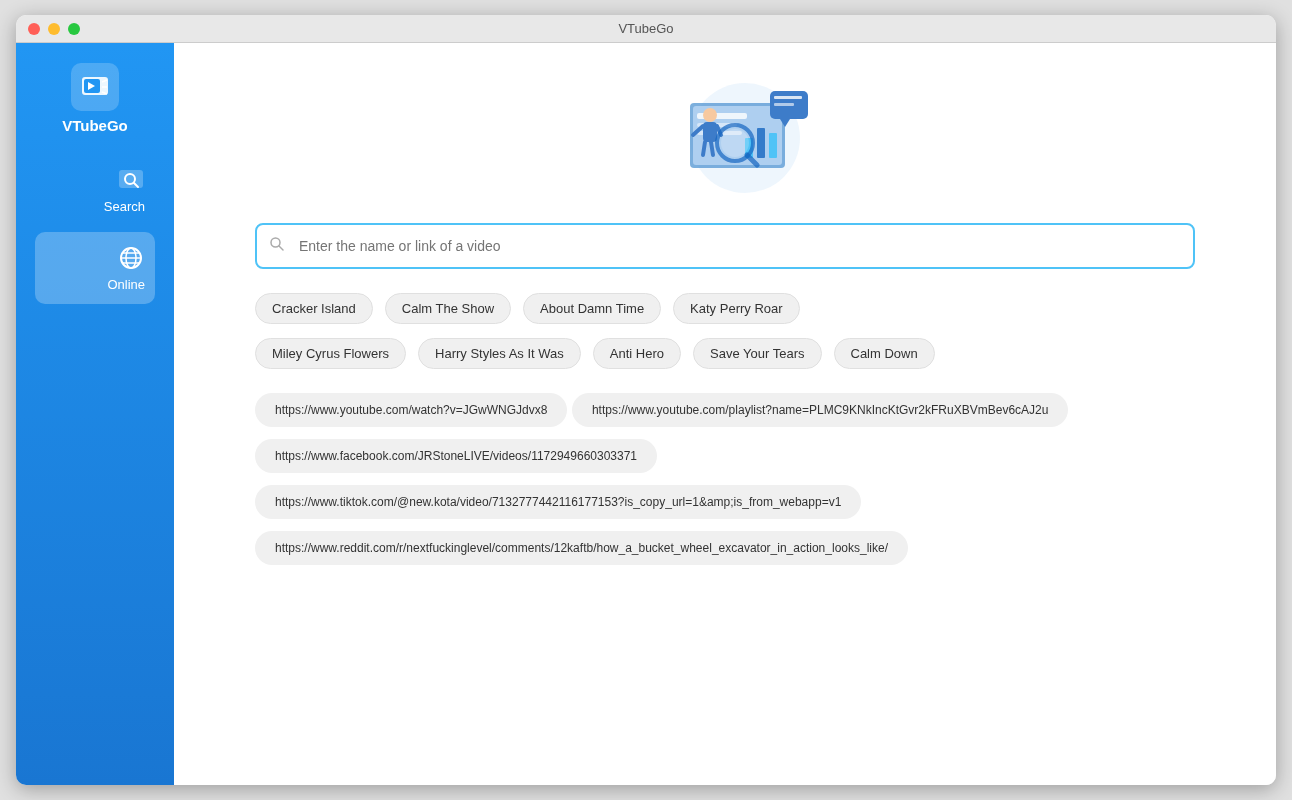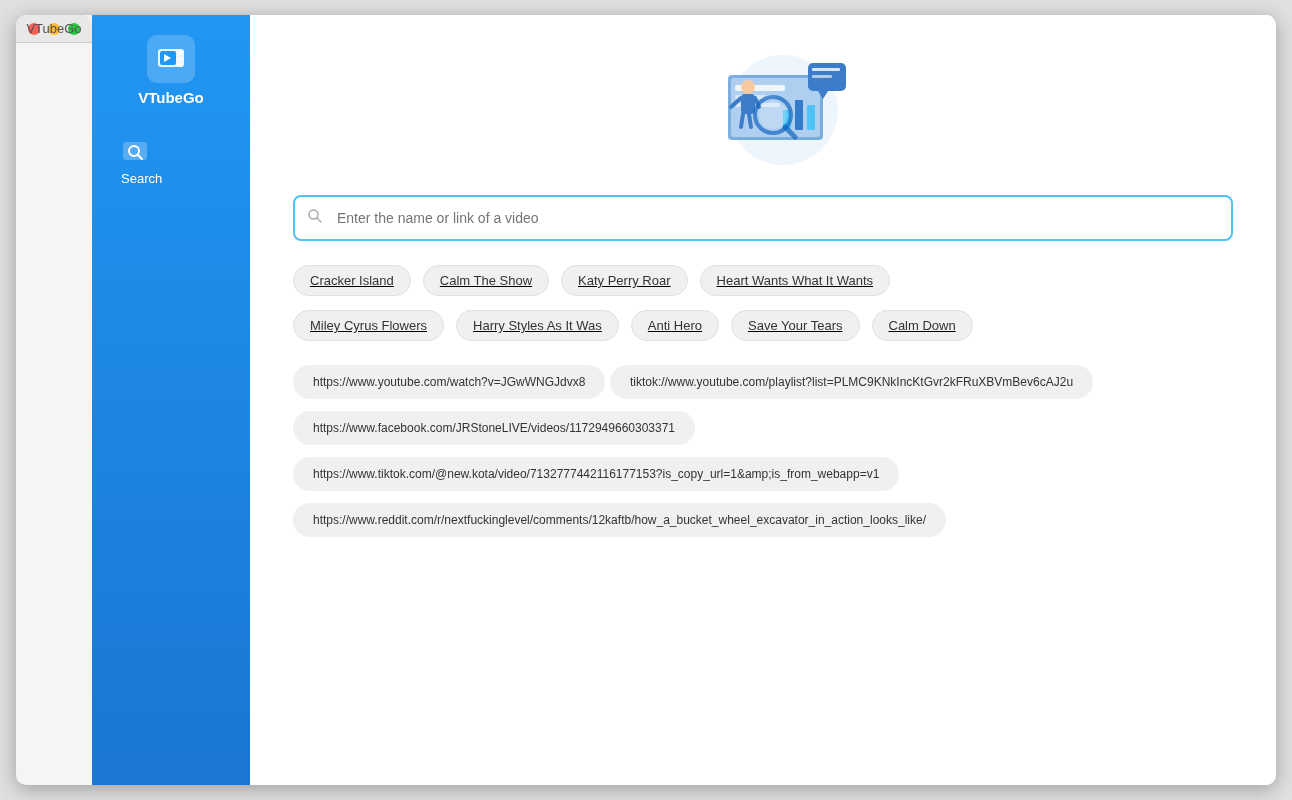--- a/index.html
+++ b/index.html
@@ -13,21 +13,21 @@
       align-items: center;
       justify-content: center;
     }
     .window {
       width: 1260px;
       height: 770px;
       background: #f5f5f5;
       border-radius: 10px;
       box-shadow: 0 4px 20px rgba(0,0,0,0.3);
       display: flex;
-      flex-direction: row;
+      flex-direction: column;
       overflow: hidden;
     }
     .titlebar {
       background: #e8e8e8;
       height: 28px;
       display: flex;
       align-items: center;
       padding: 0 12px;
       border-bottom: 1px solid #ccc;
       border-radius: 10px 10px 0 0;
@@ -87,21 +87,21 @@
     .logo-text {
       color: white;
       font-size: 15px;
       font-weight: 600;
     }
     .nav-item {
       width: 120px;
       padding: 12px 10px;
       display: flex;
       flex-direction: column;
-      align-items: flex-start;
+      align-items: flex-end;
       gap: 5px;
       border-radius: 10px;
       margin-bottom: 6px;
       cursor: pointer;
     }
     .nav-item.active {
       background: rgba(255,255,255,0.25);
     }
     .nav-item svg { width: 28px; height: 28px; }
     .nav-label {
@@ -146,21 +146,20 @@
     .search-icon-inside {
       position: absolute;
       left: 14px;
       top: 50%;
       transform: translateY(-50%);
       color: #aaa;
     }
     .tags-section {
       width: 100%;
       max-width: 940px;
-      text-decoration: underline;
     }
     .tags-row {
       display: flex;
       flex-wrap: nowrap;
       gap: 12px;
       margin-bottom: 14px;
       align-items: center;
     }
     .tag {
       background: #f0f0f0;
@@ -227,20 +226,30 @@
 
       <div class="nav-item">
         <svg viewBox="0 0 28 28" fill="none">
           <rect x="2" y="4" width="24" height="18" rx="3" fill="white" opacity="0.25"></rect>
           <circle cx="13" cy="13" r="5" stroke="white" stroke-width="2"></circle>
           <line x1="17" y1="17" x2="21" y2="21" stroke="white" stroke-width="2" stroke-linecap="round"></line>
         </svg>
         <span class="nav-label">Search</span>
       </div>
 
+      <div class="nav-item active">
+        <svg viewBox="0 0 28 28" fill="none">
+          <circle cx="14" cy="14" r="10" stroke="white" stroke-width="2"></circle>
+          <ellipse cx="14" cy="14" rx="5" ry="10" stroke="white" stroke-width="1.5"></ellipse>
+          <line x1="4" y1="14" x2="24" y2="14" stroke="white" stroke-width="1.5"></line>
+          <line x1="5" y1="9" x2="23" y2="9" stroke="white" stroke-width="1.5"></line>
+          <line x1="5" y1="19" x2="23" y2="19" stroke="white" stroke-width="1.5"></line>
+        </svg>
+        <span class="nav-label">Online</span>
+      </div>
 
 
     </div>
 
     <div class="main-content">
 
       <div class="hero-illustration">
         <svg class="illustration-svg" viewBox="0 0 200 140">
 
           <circle cx="120" cy="75" r="55" fill="#e3f0fc" opacity="0.6"></circle>
@@ -284,36 +293,36 @@
           </span>
           <input class="search-bar" type="text" placeholder="Enter the name or link of a video" style="">
         </div>
       </div>
 
       <div class="tags-section">
 
         <div class="tags-row">
           <span class="tag">Cracker Island</span>
           <span class="tag">Calm The Show</span>
+          <span class="tag">About Damn Time</span>
           <span class="tag">Katy Perry Roar</span>
-          <span class="tag">Heart Wants What It Wants</span>
         </div>
 
         <div class="tags-row">
           <span class="tag">Miley Cyrus Flowers</span>
           <span class="tag">Harry Styles As It Was</span>
           <span class="tag">Anti Hero</span>
           <span class="tag">Save Your Tears</span>
           <span class="tag">Calm Down</span>
         </div>
 
       </div>
 
       <div class="url-links-section">
         <div class="url-link">https://www.youtube.com/watch?v=JGwWNGJdvx8</div>
-        <div class="url-link">tiktok://www.youtube.com/playlist?list=PLMC9KNkIncKtGvr2kFRuXBVmBev6cAJ2u</div>
+        <div class="url-link">https://www.youtube.com/playlist?name=PLMC9KNkIncKtGvr2kFRuXBVmBev6cAJ2u</div>
         <div class="url-link">https://www.facebook.com/JRStoneLIVE/videos/1172949660303371</div>
         <div class="url-link">https://www.tiktok.com/@new.kota/video/7132777442116177153?is_copy_url=1&amp;amp;is_from_webapp=v1</div>
         <div class="url-link">https://www.reddit.com/r/nextfuckinglevel/comments/12kaftb/how_a_bucket_wheel_excavator_in_action_looks_like/</div>
       </div>
     </div>
   </div>
 </div>
 
 </body></html>

